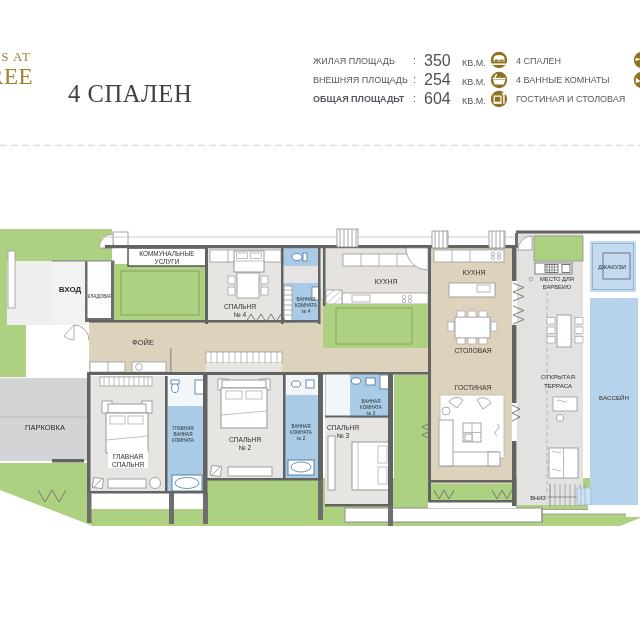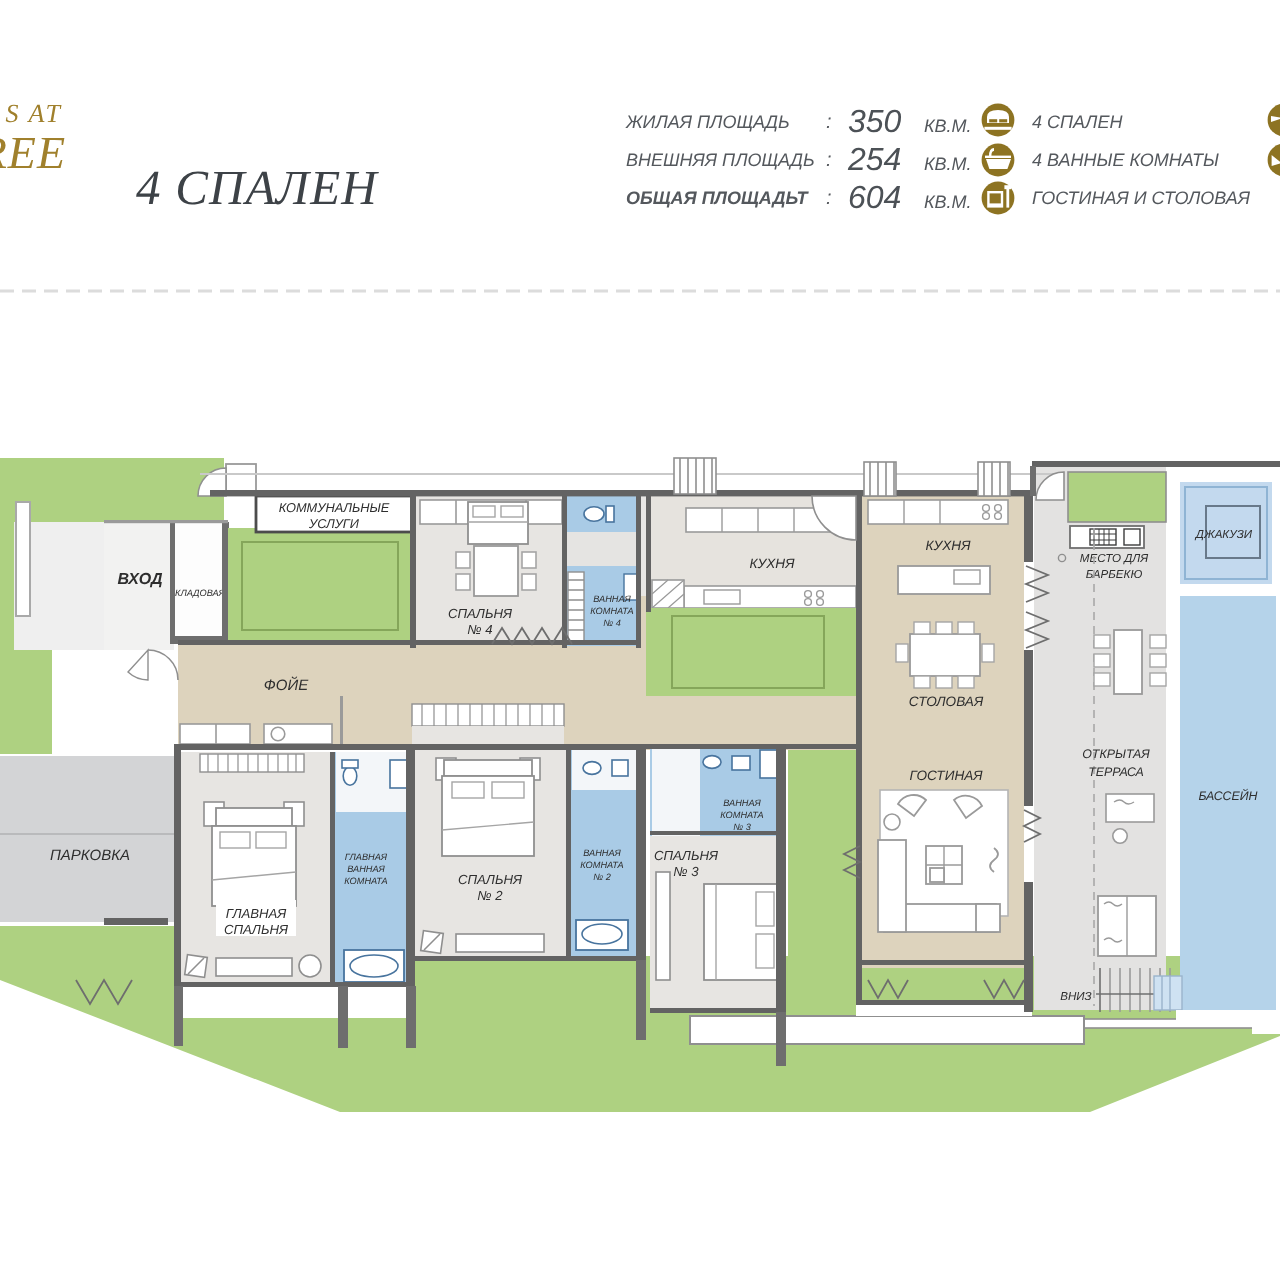--- a/index.html
+++ b/index.html
@@ -1,17 +1,17 @@
 <!DOCTYPE html>
 <html><head>
 <meta charset="utf-8">
 <style>
 html,body{margin:0;padding:0;background:#ffffff;}
-#page{position:relative;width:640px;height:634px;background:#fff;overflow:hidden;
- font-family:"Liberation Sans",sans-serif;font-style:italic;}
+#page{position:relative;width:640px;height:526px;background:#fff;overflow:hidden;
+ font-family:"Liberation Sans",sans-serif;}
 svg{display:block;}
 .pl{font-family:"Liberation Sans",sans-serif;fill:#2e2e2e;}
 </style>
 </head>
 <body>
 <div id="page">
 <svg width="640" height="634" viewBox="0 0 640 634">
 
 <rect x="0" y="0" width="640" height="634" fill="#ffffff"></rect>
 

